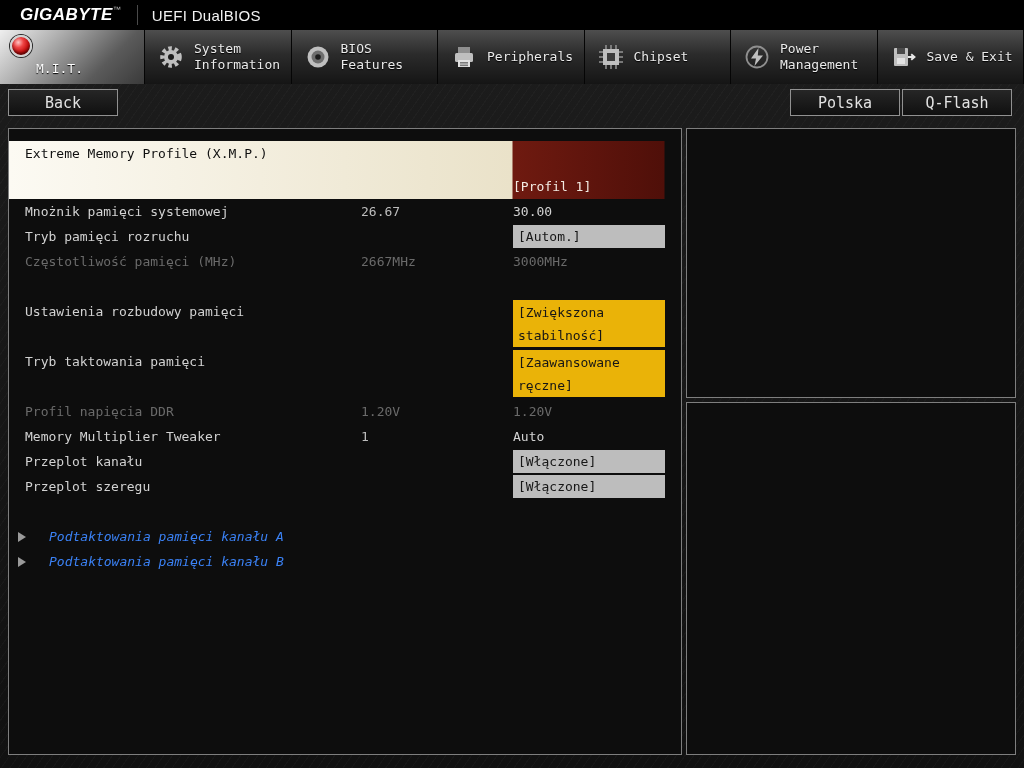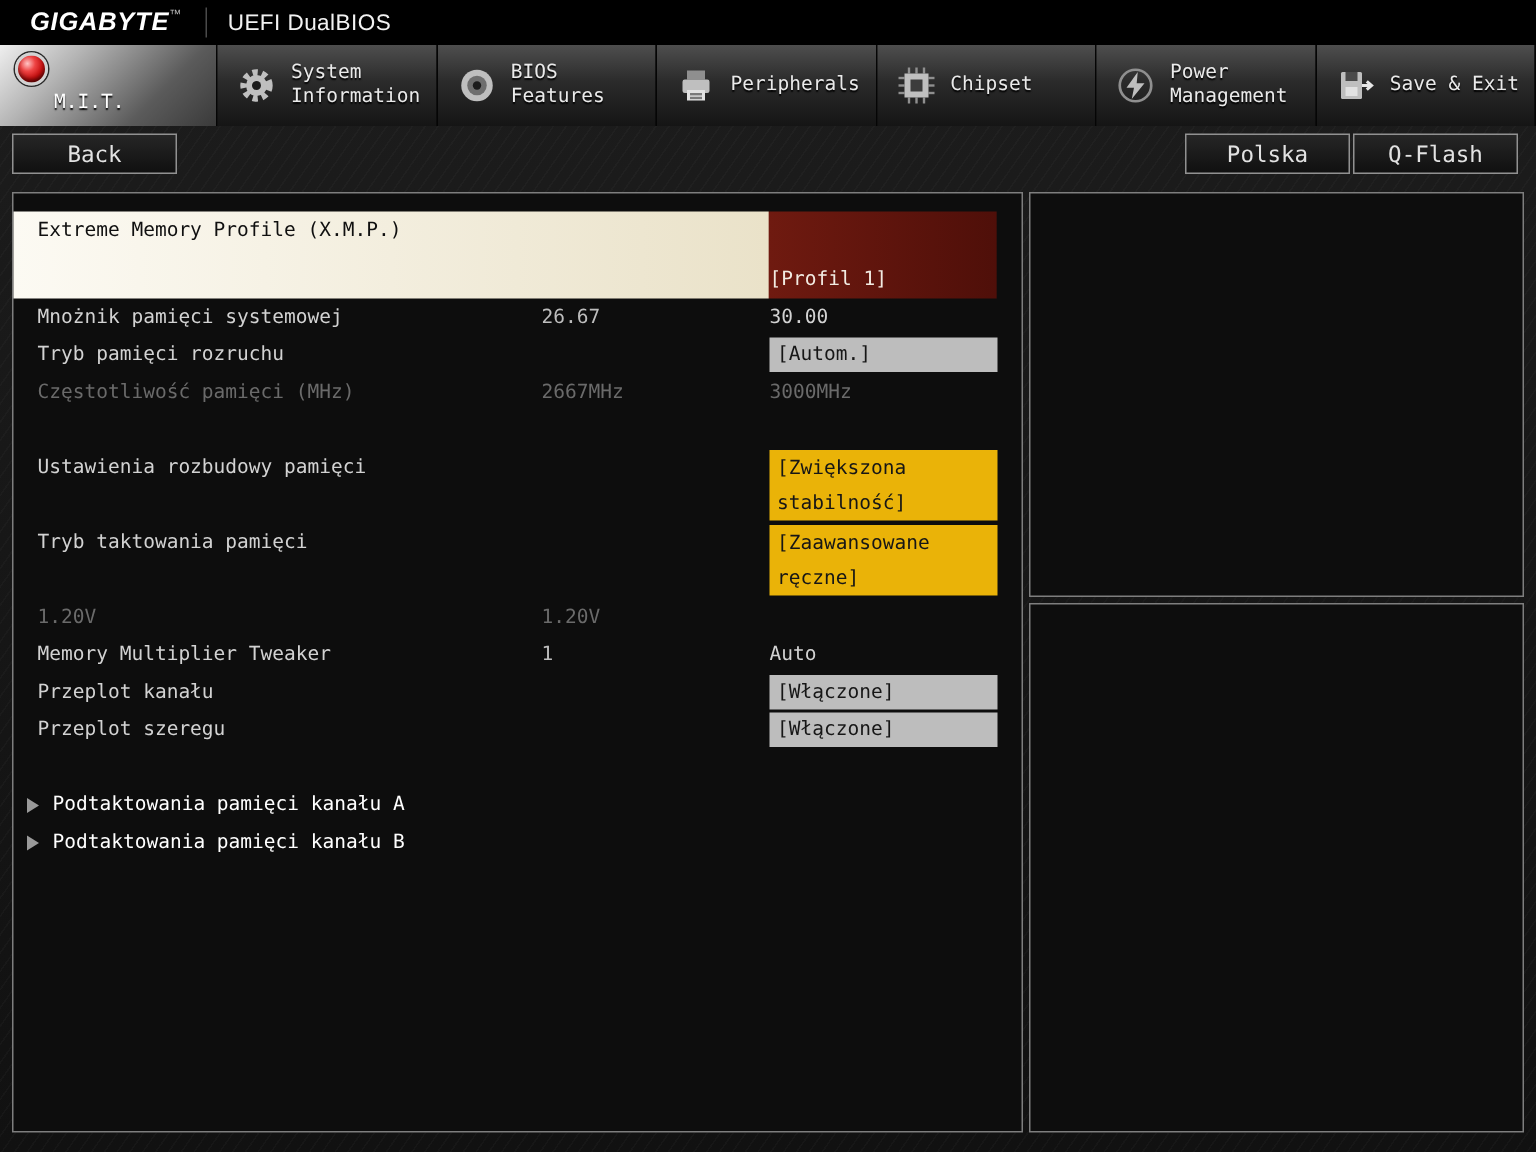--- a/index.html
+++ b/index.html
@@ -50,21 +50,21 @@
   .row.boxed .val{ background:#bdbdbd; color:#161616; padding:0 5px; margin:1px 0; line-height:23px; min-height:23px; }
   .row.boxed2{ min-height:50px; }
   .row.boxed2 .val{ background:#eab308; color:#161616; padding:1px 5px 0; margin:1px 0; line-height:23px; min-height:47px; }
   .row.disabled .cell-label, .row.disabled .cell-current, .row.disabled .val{ color:#6a6a6a; }
   .row.selected{ background:linear-gradient(90deg,#fcfaf3 0px,#eae2c9 503px,#6f1a10 504px,#4f0f09 655px,rgba(0,0,0,0) 656px); }
   .row.selected .cell-label{ color:#101010; }
   .row.selected .val{ color:#f2ebe2;margin-top:33px; }
   .row.spacer{ min-height:25px; }
   
   .submenus{ margin-top:25px; }
-  .submenu{ display:flex; align-items:center; height:25px; padding-left:9px; gap:9px; font-size:13px; color:#ffffff; cursor:pointer; }
+  .submenu{ display:flex; align-items:center; height:25px; padding-left:9px; gap:23px; font-size:13px; color:#3b82f6; cursor:pointer;font-style:italic; }
   .submenu-label{ font-size:13px; }
   .tri{ width:0; height:0; border-left:8px solid #9a9a9a; border-top:5px solid transparent; border-bottom:5px solid transparent; }
 </style>
 </head>
 <body>
 
 <div class="screen">
 
   <header class="topbar">
     <span class="brand">GIGABYTE</span>
@@ -205,20 +205,21 @@
           </span>
         </div>
         <div class="row boxed2">
           <span class="cell-label">Tryb taktowania pamięci</span>
           <span class="cell-current"></span>
           <span class="cell-value">
             <span class="val">[Zaawansowane ręczne]</span>
           </span>
         </div>
         <div class="row disabled">
+          <span class="cell-label">Profil napięcia DDR</span>
           <span class="cell-current">1.20V</span>
           <span class="cell-value">
             <span class="val">1.20V</span>
           </span>
         </div>
         <div class="row plain">
           <span class="cell-label">Memory Multiplier Tweaker</span>
           <span class="cell-current">1</span>
           <span class="cell-value">
             <span class="val">Auto</span>

